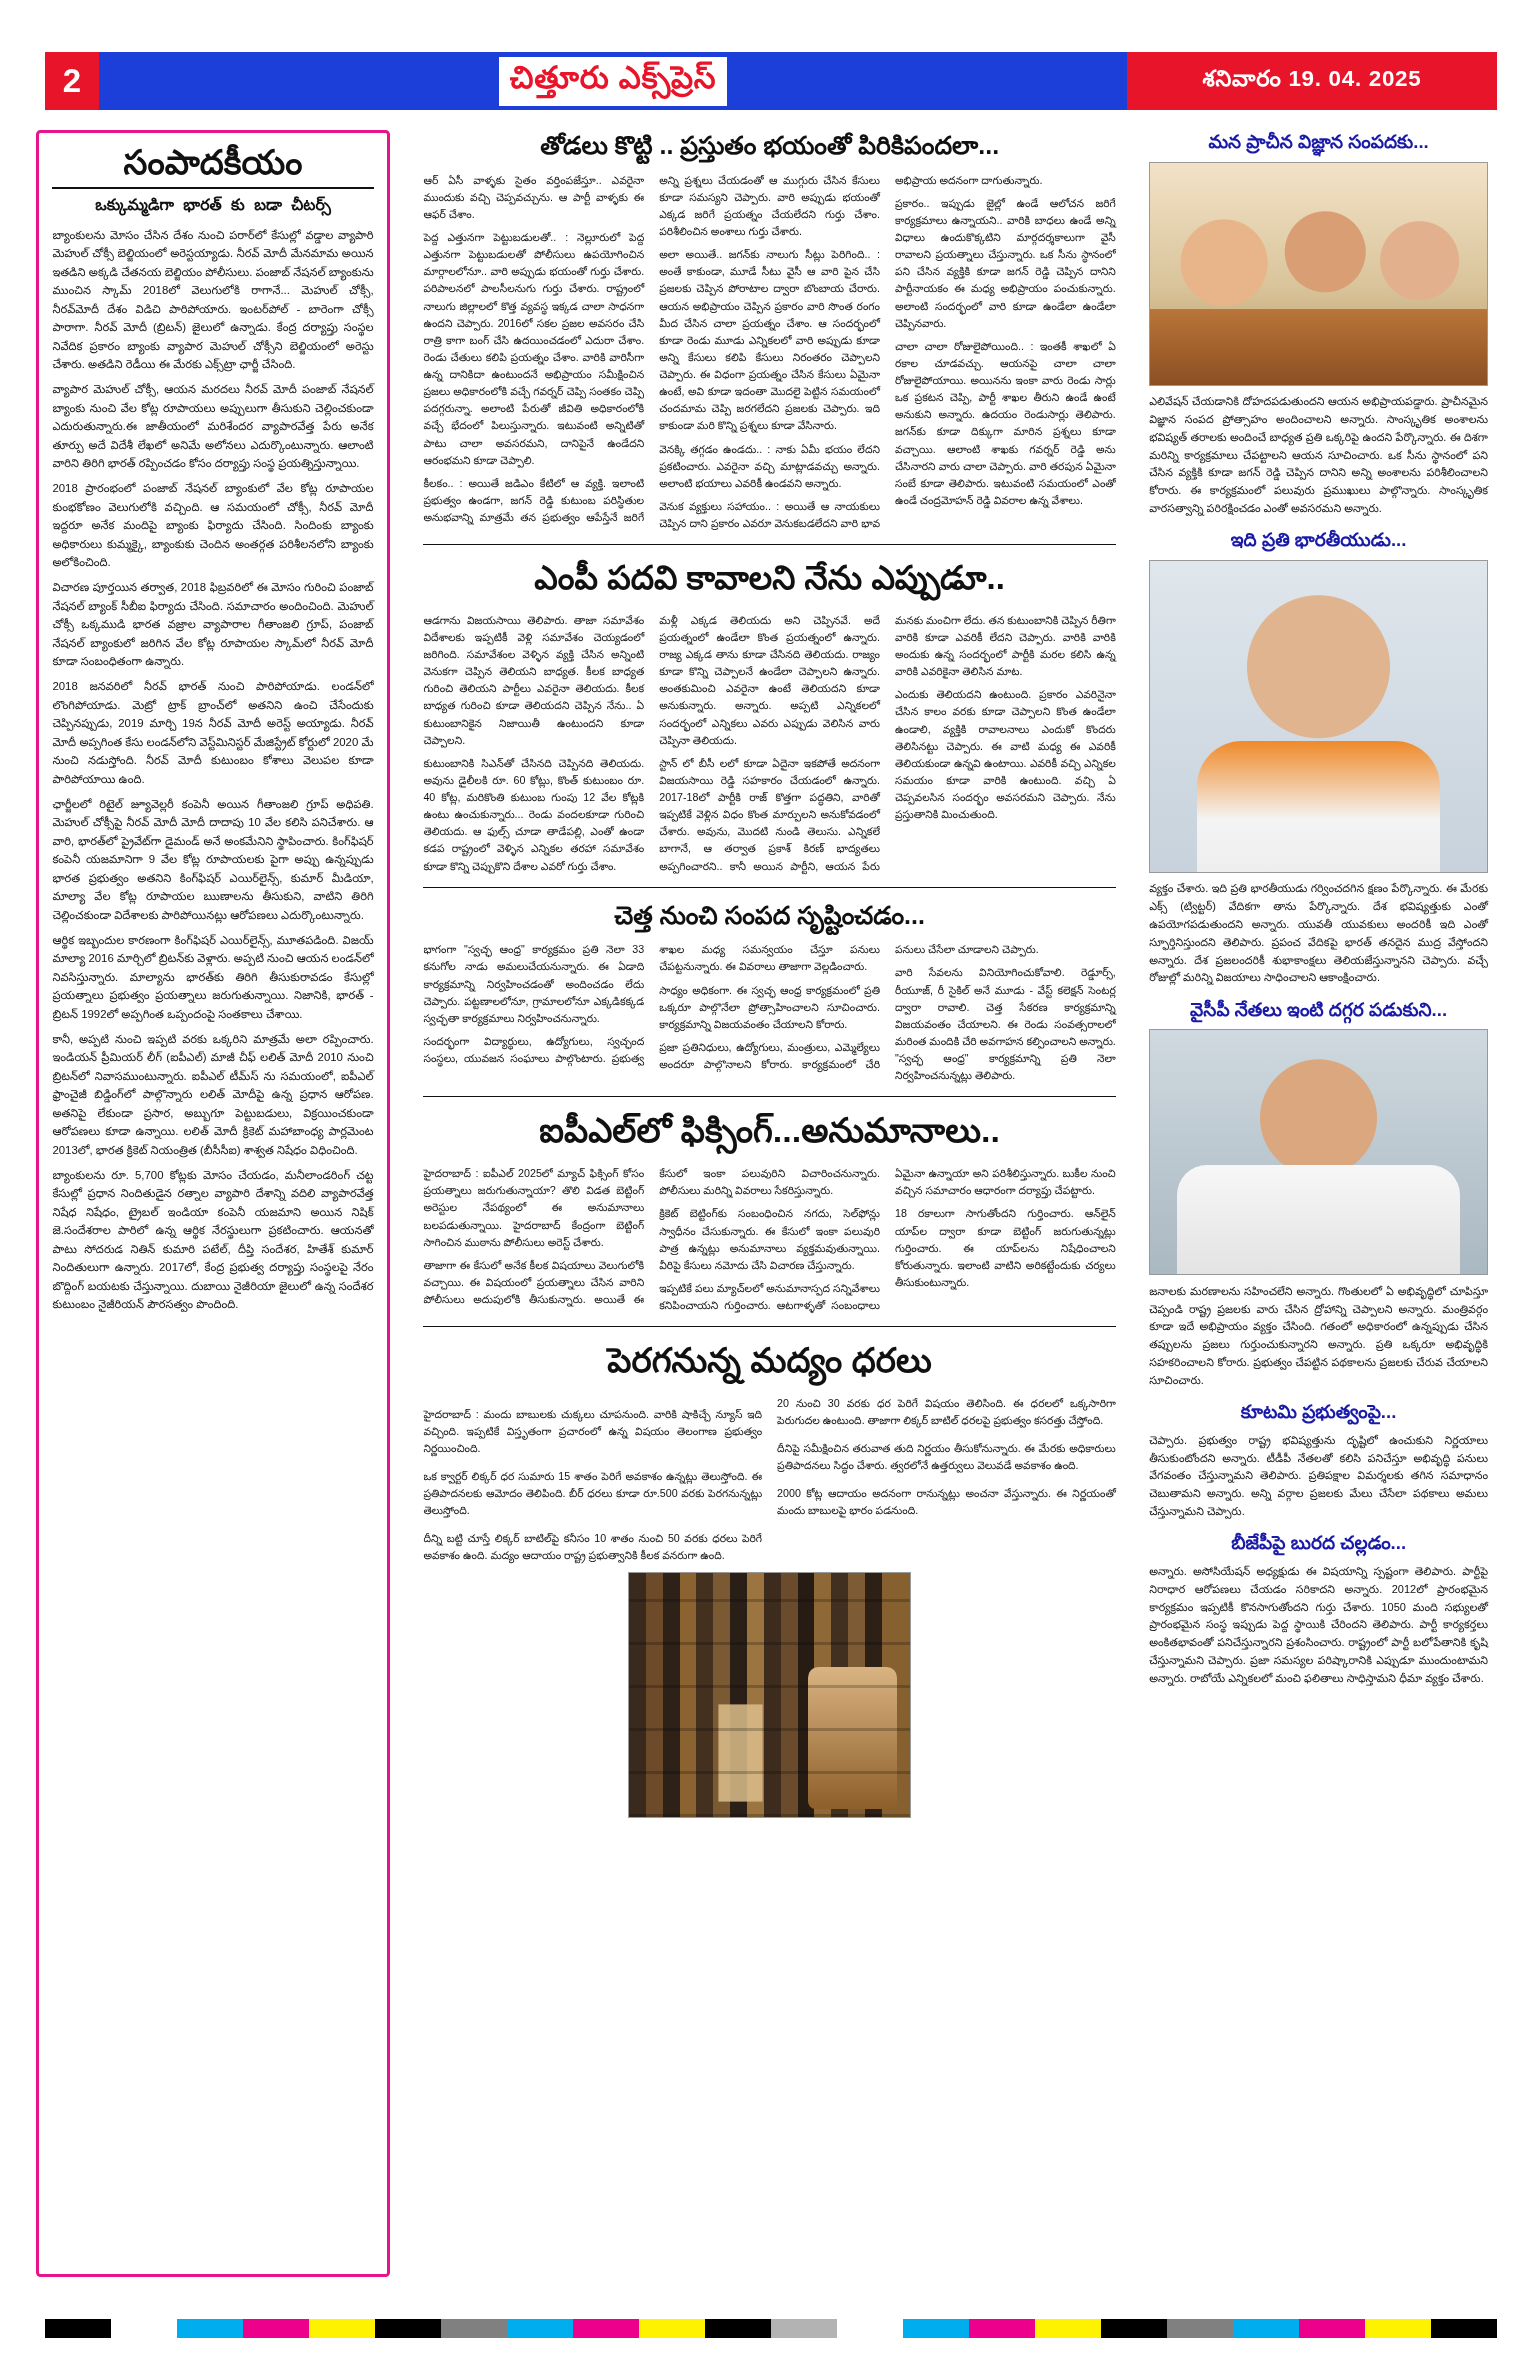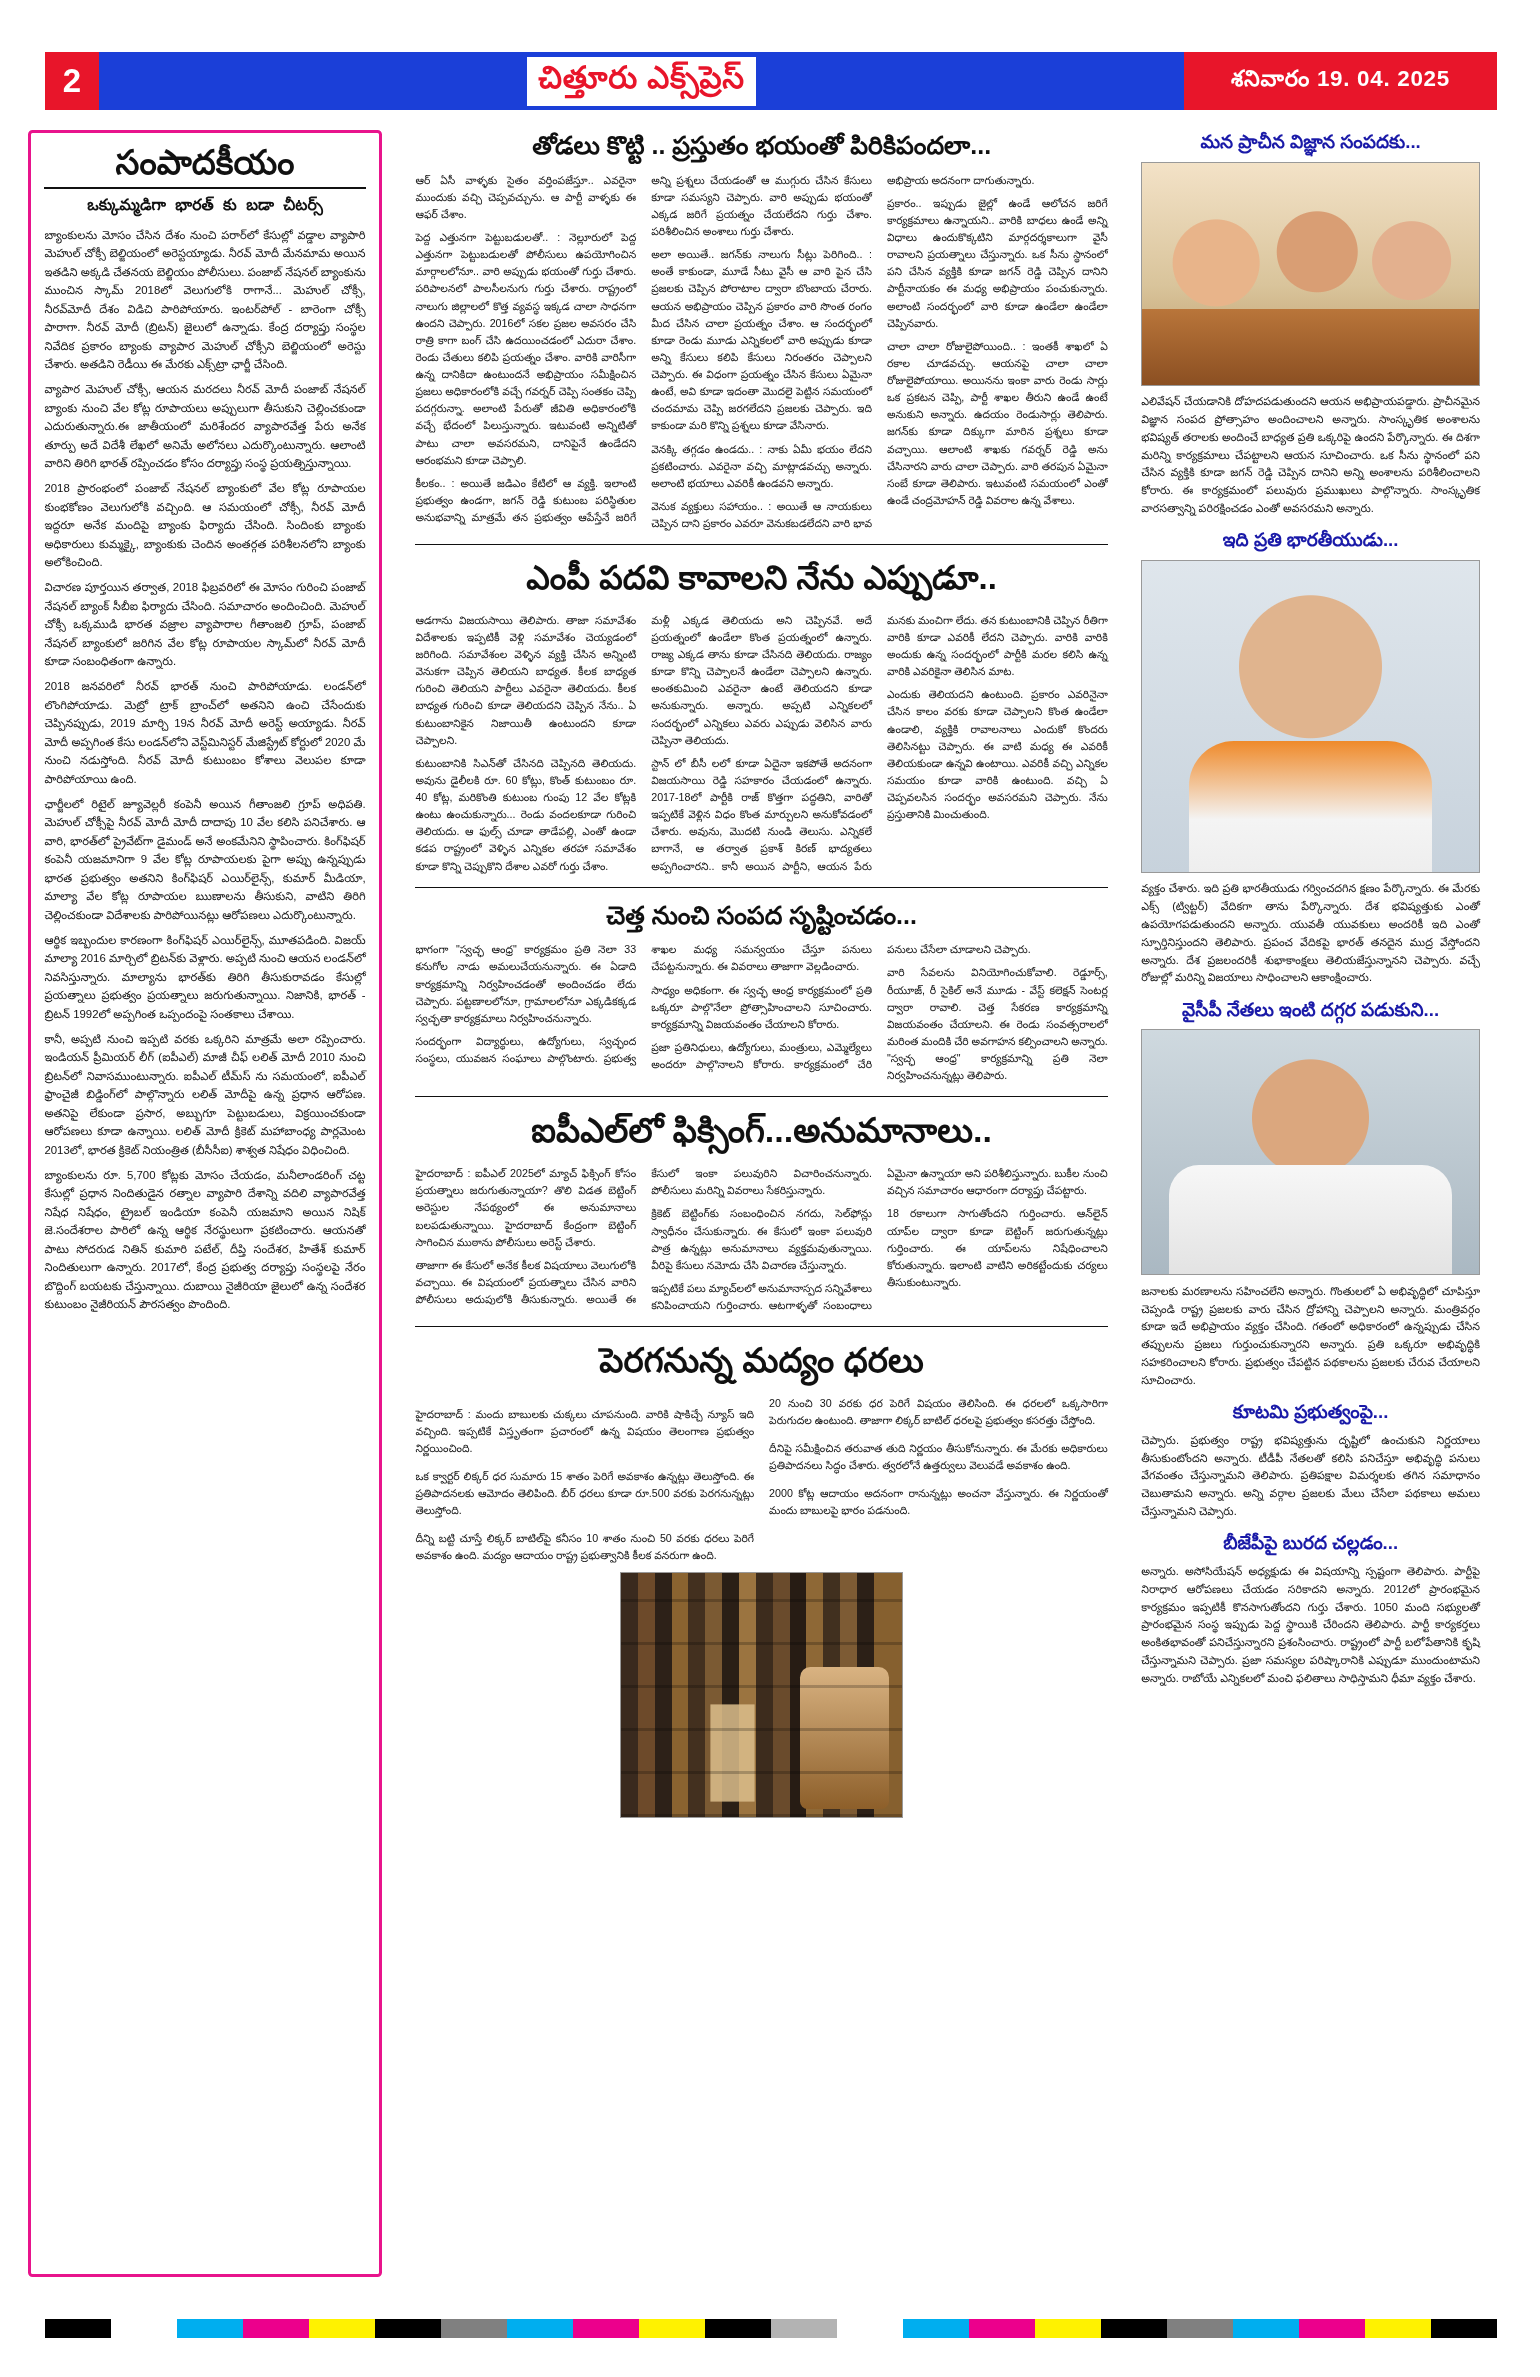--- a/index.html
+++ b/index.html
@@ -37,30 +37,30 @@
   .mast-title {
     background:#fff;
     color:#e8152a;
     font-size:31px;
     font-weight:bold;
     padding:3px 11px;
     letter-spacing:0.7px;
     white-space:nowrap;
   }
   .mast-date {
-    width:313px; background:#e8152a; color:#fff;
+    width:370px; background:#e8152a; color:#fff;
     display:flex; align-items:center; justify-content:center;
     font-size:22.4px; font-weight:bold;
     letter-spacing:0.7px;
   }
 
   
   .content {
     position:absolute;
-    left:28px; top:130px;
+    left:36px; top:130px;
     width:1452px; height:2147px;
     display:flex;
     gap:17px;
   }
   .col-edit {
     width:358px;
     border:3px solid #e8148c;
     border-radius:4.5px;
     padding:10.4px 13.4px 7.5px 13.4px;
     background:#fff;

